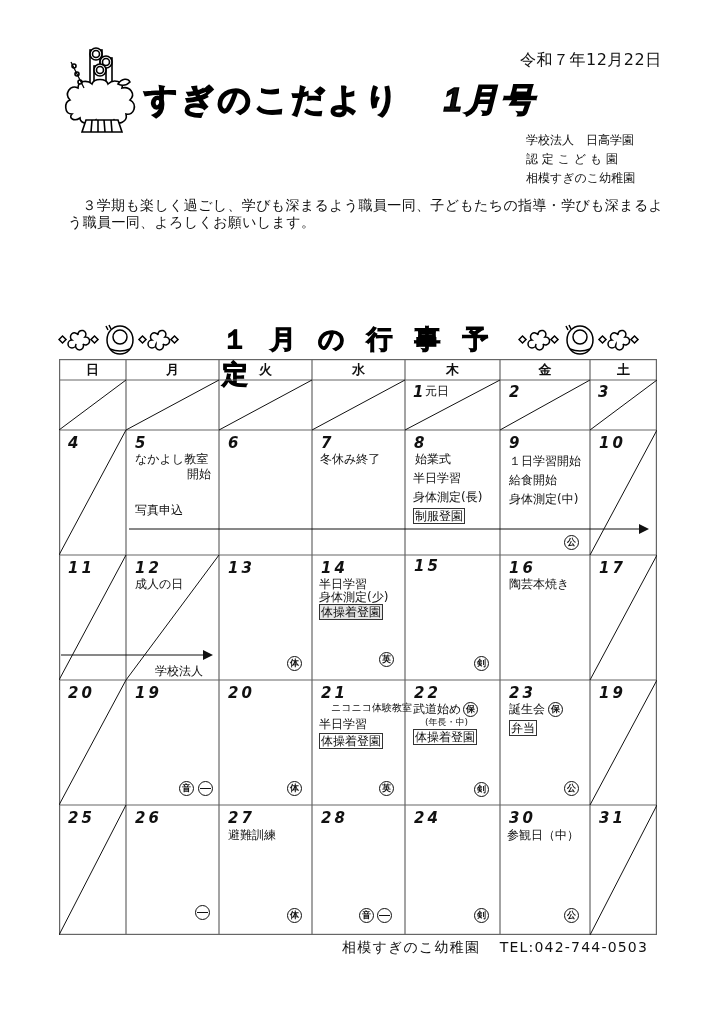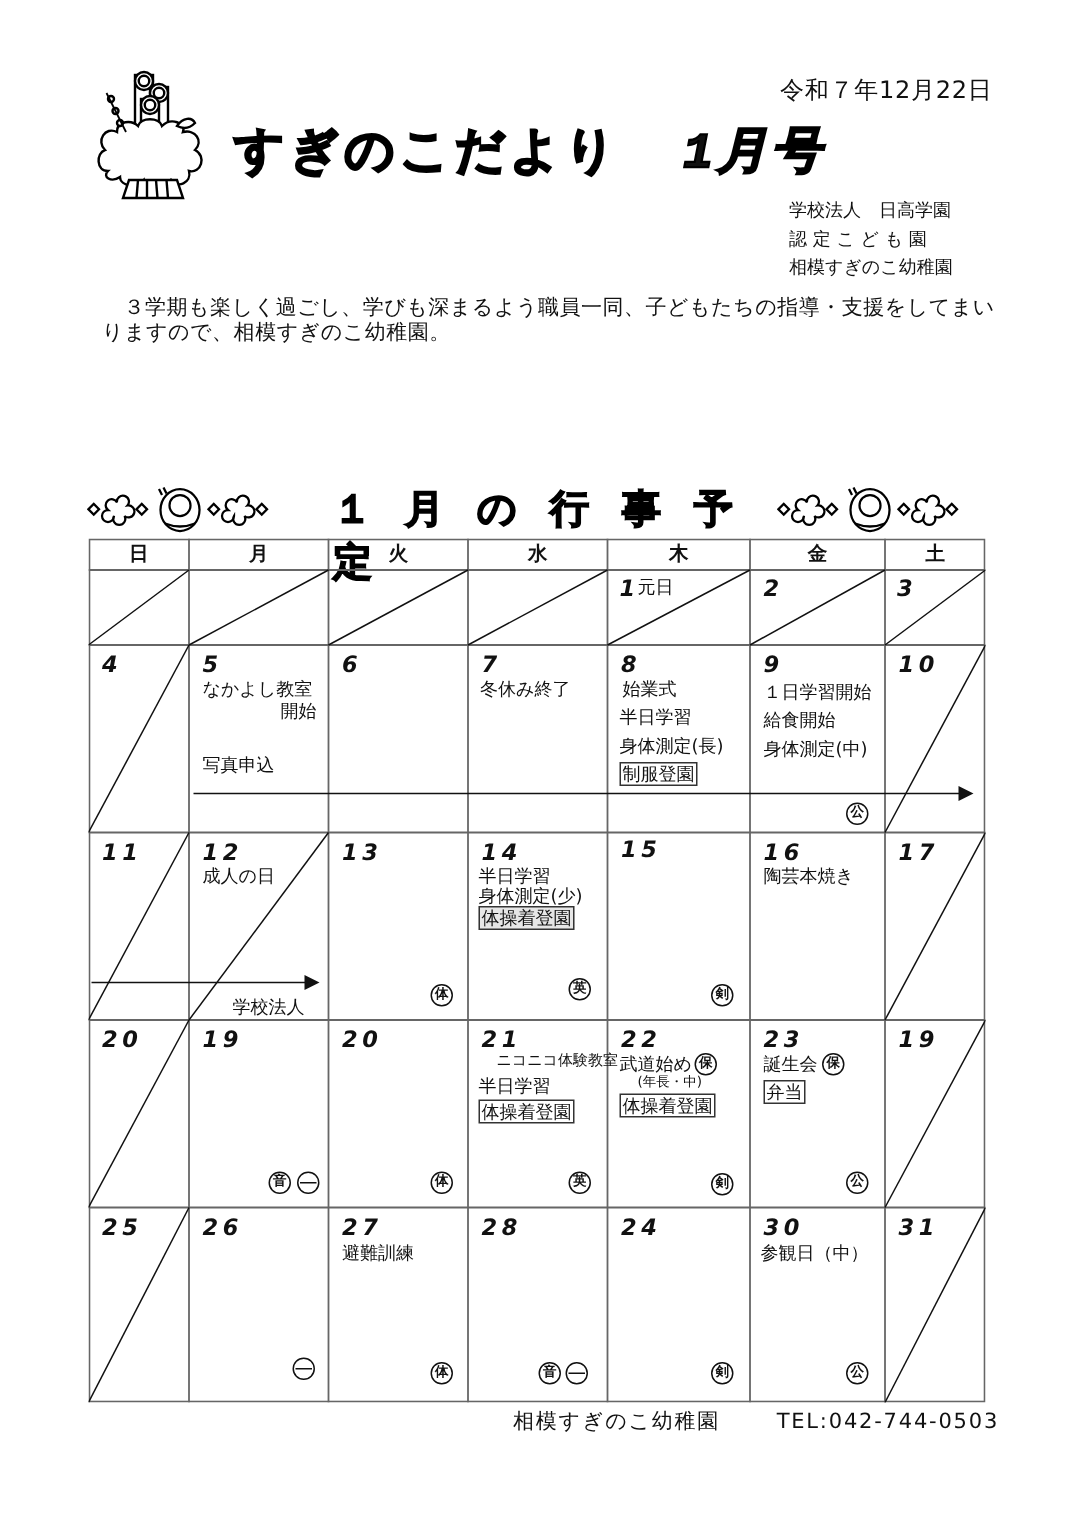--- a/index.html
+++ b/index.html
@@ -1,21 +1,21 @@
 <!DOCTYPE html>
 <html><head>
 <meta charset="utf-8">
 <style>
   * { box-sizing: border-box; margin: 0; padding: 0; }
   html, body { width: 716px; height: 1011px; background: #ffffff; overflow: hidden; }
   body { position: relative; font-family: "DejaVu Sans", "Liberation Sans", sans-serif; color: #111; }
   .abs { position: absolute; }
   .date { left: 520px; top: 50px; font-size: 16px; letter-spacing: 0.5px; }
   .logo { left: 62px; top: 44px; width: 80px; height: 92px; }
-  .title { left: 156px; top: 78px; font-size: 33px; font-weight: 900; letter-spacing: 3px; font-family: Liberation Mono, monospace; -webkit-text-stroke: 1.5px #000; }
+  .title { left: 144px; top: 78px; font-size: 33px; font-weight: 900; letter-spacing: 3px; font-family: Liberation Sans, sans-serif; -webkit-text-stroke: 1.5px #000; }
   .title .issue { margin-left: 42px; font-style: italic; }
   .org { left: 526px; top: 131px; font-size: 12px; line-height: 19px; }
   .org div { white-space: pre; }
   .intro { left: 68px; top: 197px; width: 596px; font-size: 14px; line-height: 17.4px; letter-spacing: 0.35px; }
   .intro p { white-space: normal; }
   .section-title { left: 58px; top: 322px; width: 610px; height: 44px; display: flex; align-items: flex-start; font-family: Liberation Serif, serif; }
   .deco { display: flex; align-items: center; gap: 3px; }
   .sec-text { font-size: 26px; font-weight: 900; -webkit-text-stroke: 1px #000; letter-spacing: 22px; margin: 0 0 0 14px; }
   .cal { left: 59px; top: 359px; width: 598px; height: 576px; }
   .cal svg.grid { position: absolute; left: 0; top: 0; }
@@ -66,21 +66,21 @@
   <span>すぎのこだより</span><span class="issue">1月号</span>
 </div>
 
 <div class="abs org">
   <div>学校法人　日高学園</div>
   <div>認 定 こ ど も 園</div>
   <div>相模すぎのこ幼稚園</div>
 </div>
 
 <div class="abs intro">
-  <p>　３学期も楽しく過ごし、学びも深まるよう職員一同、子どもたちの指導・支援をしてまいりますので、相模すぎのこ幼稚園。</p>
+  <p>　３学期も楽しく過ごし、学びも深まるよう職員一同、子どもたちの指導・学びも深まるよう職員一同、よろしくお願いします。</p>
 </div>
 
 <div class="abs section-title">
   <div class="deco">
     <svg width="150" height="34" viewBox="0 0 150 34">
       <g fill="none" stroke="#000" stroke-width="1.5">
         <rect x="2" y="15" width="5" height="5" transform="rotate(45 4.5 17.5)"></rect>
         <path d="M14 18 a4 4 0 1 1 6 -5 a4 4 0 1 1 7 2 a4 4 0 1 1 -2 7 a4 4 0 1 1 -7 0 a4 4 0 1 1 -4 -4 Z"></path>
         <rect x="34" y="15" width="5" height="5" transform="rotate(45 36.5 17.5)"></rect>
         <ellipse cx="62" cy="18" rx="13" ry="14"></ellipse>
@@ -241,14 +241,14 @@
   <div class="dn" style="left:355px;top:451px">24</div>
   <div class="badge" style="left:415px;top:549px">剣</div>
   <div class="dn" style="left:450px;top:451px">30</div>
   <div class="ev" style="left:448px;top:469px">参観日（中）</div>
   <div class="badge" style="left:505px;top:549px">公</div>
   <div class="dn" style="left:540px;top:451px">31</div>
 </div>
 
 <div class="abs footer">
   <span>相模すぎのこ幼稚園</span>
-  <span style="margin-left:32px">TEL:042-744-0503</span>
+  <span style="margin-left:14px">TEL:042-744-0503</span>
 </div>
 
 </body></html>

